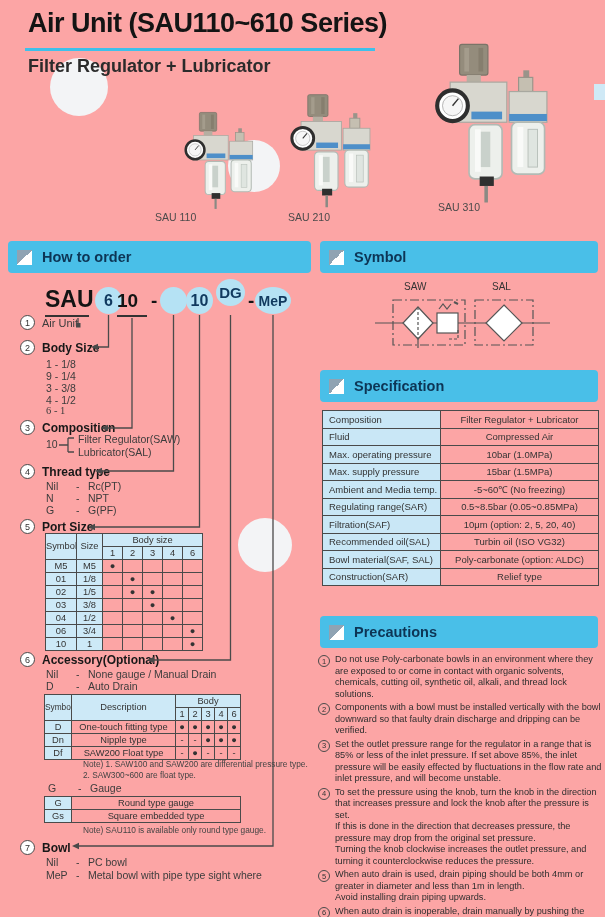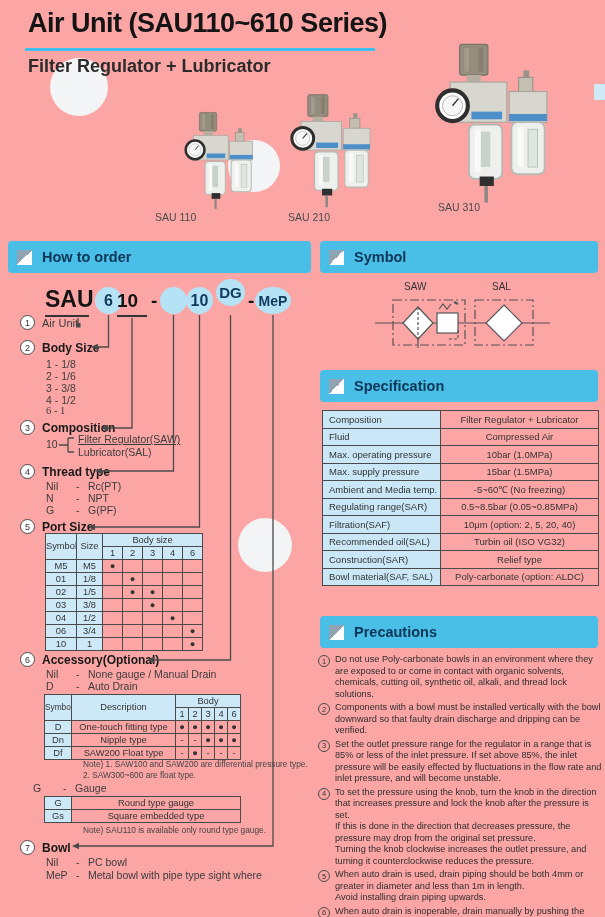--- a/index.html
+++ b/index.html
@@ -123,31 +123,31 @@
   <div class="item-row" style="left:20px;top:315px;">
     <span class="cnum">1</span>
     <span style="font-size:11px;color:#3c3c3c;">Air Unit</span>
   </div>
 
   <div class="item-row" style="left:20px;top:340px;">
     <span class="cnum">2</span>
     <span class="item-title">Body Size</span>
   </div>
   <div class="opt" style="left:46px;top:358px;">1 - 1/8</div>
-  <div class="opt" style="left:46px;top:370px;">2 - 1/6</div>
+  <div class="opt" style="left:46px;top:370px;">9 - 1/4</div>
   <div class="opt" style="left:46px;top:382px;">3 - 3/8</div>
   <div class="opt" style="left:46px;top:394px;">4 - 1/2</div>
   <div class="opt" style="left:46px;top:405px;font-family:Liberation Serif, serif;">6 - 1</div>
 
   <div class="item-row" style="left:20px;top:420px;">
     <span class="cnum">3</span>
     <span class="item-title">Composition</span>
   </div>
   <div class="opt" style="left:46px;top:438px;">10</div>
-  <div class="opt" style="left:78px;top:433px;text-decoration:underline;">Filter Regulator(SAW)</div>
+  <div class="opt" style="left:78px;top:433px;">Filter Regulator(SAW)</div>
   <div class="opt" style="left:78px;top:446px;">Lubricator(SAL)</div>
 
   <div class="item-row" style="left:20px;top:464px;">
     <span class="cnum">4</span>
     <span class="item-title">Thread type</span>
   </div>
   <div class="opt" style="left:46px;top:480px;"><span class="c">Nil</span><span class="s">-</span><span>Rc(PT)</span></div>
   <div class="opt" style="left:46px;top:492px;"><span class="c">N</span><span class="s">-</span><span>NPT</span></div>
   <div class="opt" style="left:46px;top:504px;"><span class="c">G</span><span class="s">-</span><span>G(PF)</span></div>
 
@@ -299,21 +299,21 @@
           <td>-</td>
           <td>●</td>
           <td>-</td>
           <td>-</td>
           <td>-</td>
         </tr>
   </tbody>
     </table>
   <div class="note" style="left:45px;top:759px;">Note) 1. SAW100 and SAW200 are differential pressure type.
          2. SAW300~600 are float type.</div>
-  <div class="opt" style="left:33px;top:782px;"><span class="c">G</span><span class="s">-</span><span>Gauge</span></div>
+  <div class="opt" style="left:48px;top:782px;"><span class="c">G</span><span class="s">-</span><span>Gauge</span></div>
 
   <table class="dt" style="left:44px;top:796px;width:196px;">
     <colgroup>
         <col style="width:27px">
         <col style="width:169px">
       </colgroup>
     <tbody>
         <tr>
           <td class="hb">G</td>
           <td>Round type gauge</td>
@@ -403,26 +403,26 @@
         </tr>
     <tr>
           <td class="lbl">Filtration(SAF)</td>
           <td>10μm (option: 2, 5, 20, 40)</td>
         </tr>
     <tr>
           <td class="lbl">Recommended oil(SAL)</td>
           <td>Turbin oil (ISO VG32)</td>
         </tr>
     <tr>
+          <td class="lbl">Bowl material(SAF, SAL)</td>
+          <td>Poly-carbonate (option: ALDC)</td>
+        </tr>
+    <tr>
           <td class="lbl">Construction(SAR)</td>
           <td>Relief type</td>
-        </tr>
-    <tr>
-          <td class="lbl">Bowl material(SAF, SAL)</td>
-          <td>Poly-carbonate (option: ALDC)</td>
         </tr>
   </tbody>
     </table>
 
   <div id="prec-list">
     <div class="prec-item">
         <span class="prec-num">1</span>
         <span class="prec-text">Do not use Poly-carbonate bowls in an environment where they are exposed to or come in contact with organic solvents, chemicals, cutting oil, synthetic oil, alkali, and thread lock solutions.</span>
       </div>
     <div class="prec-item">

